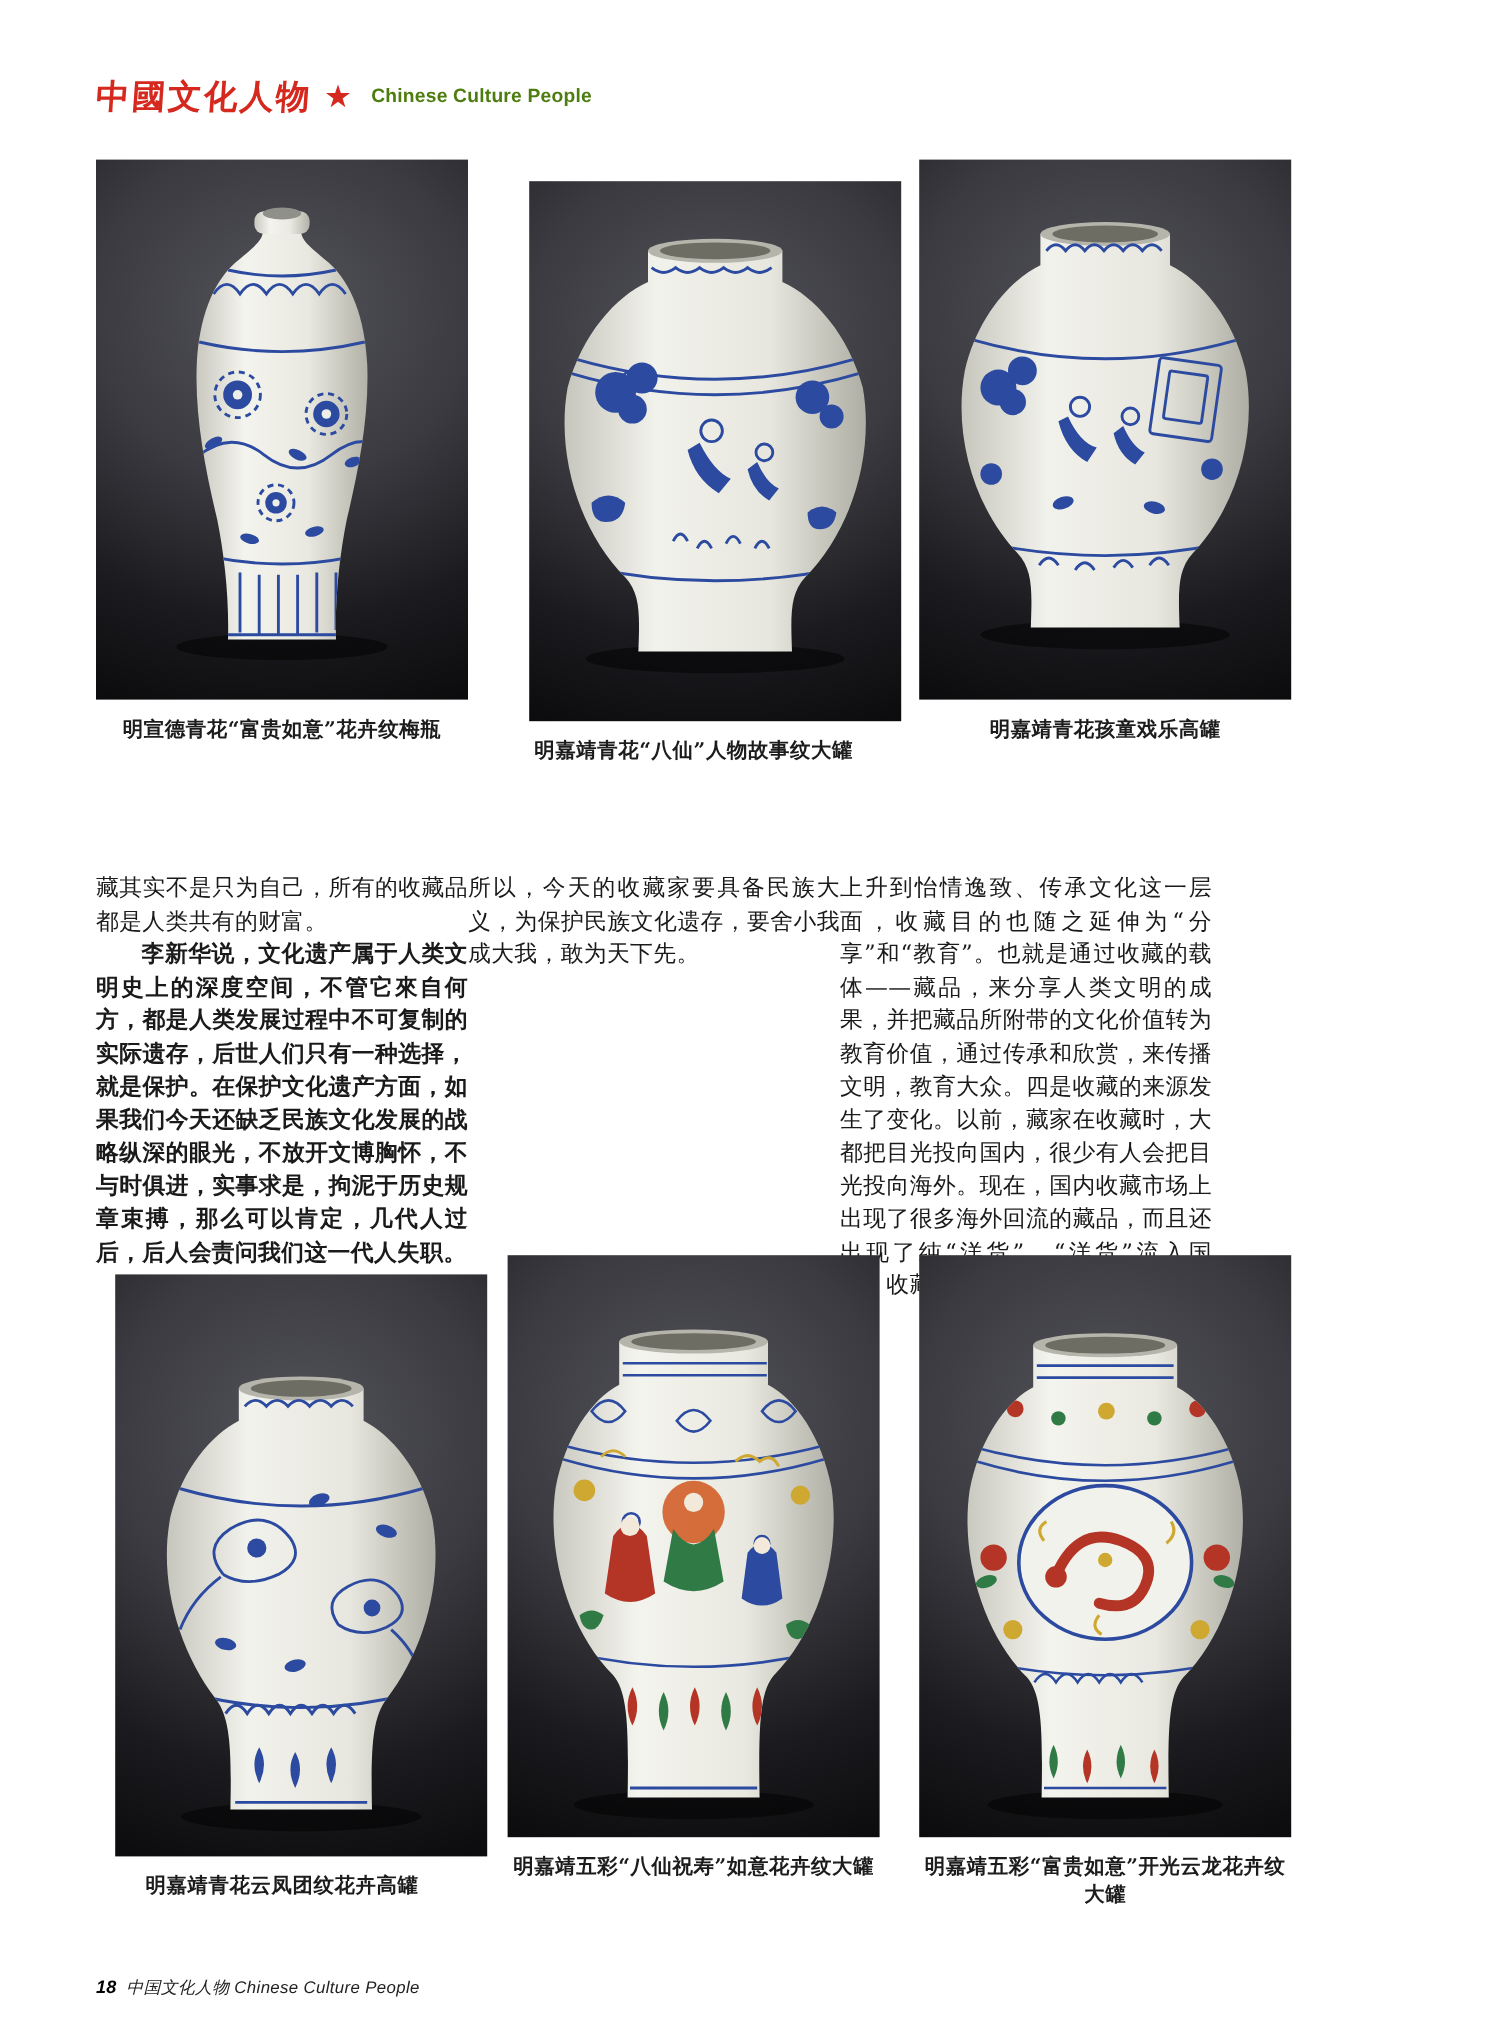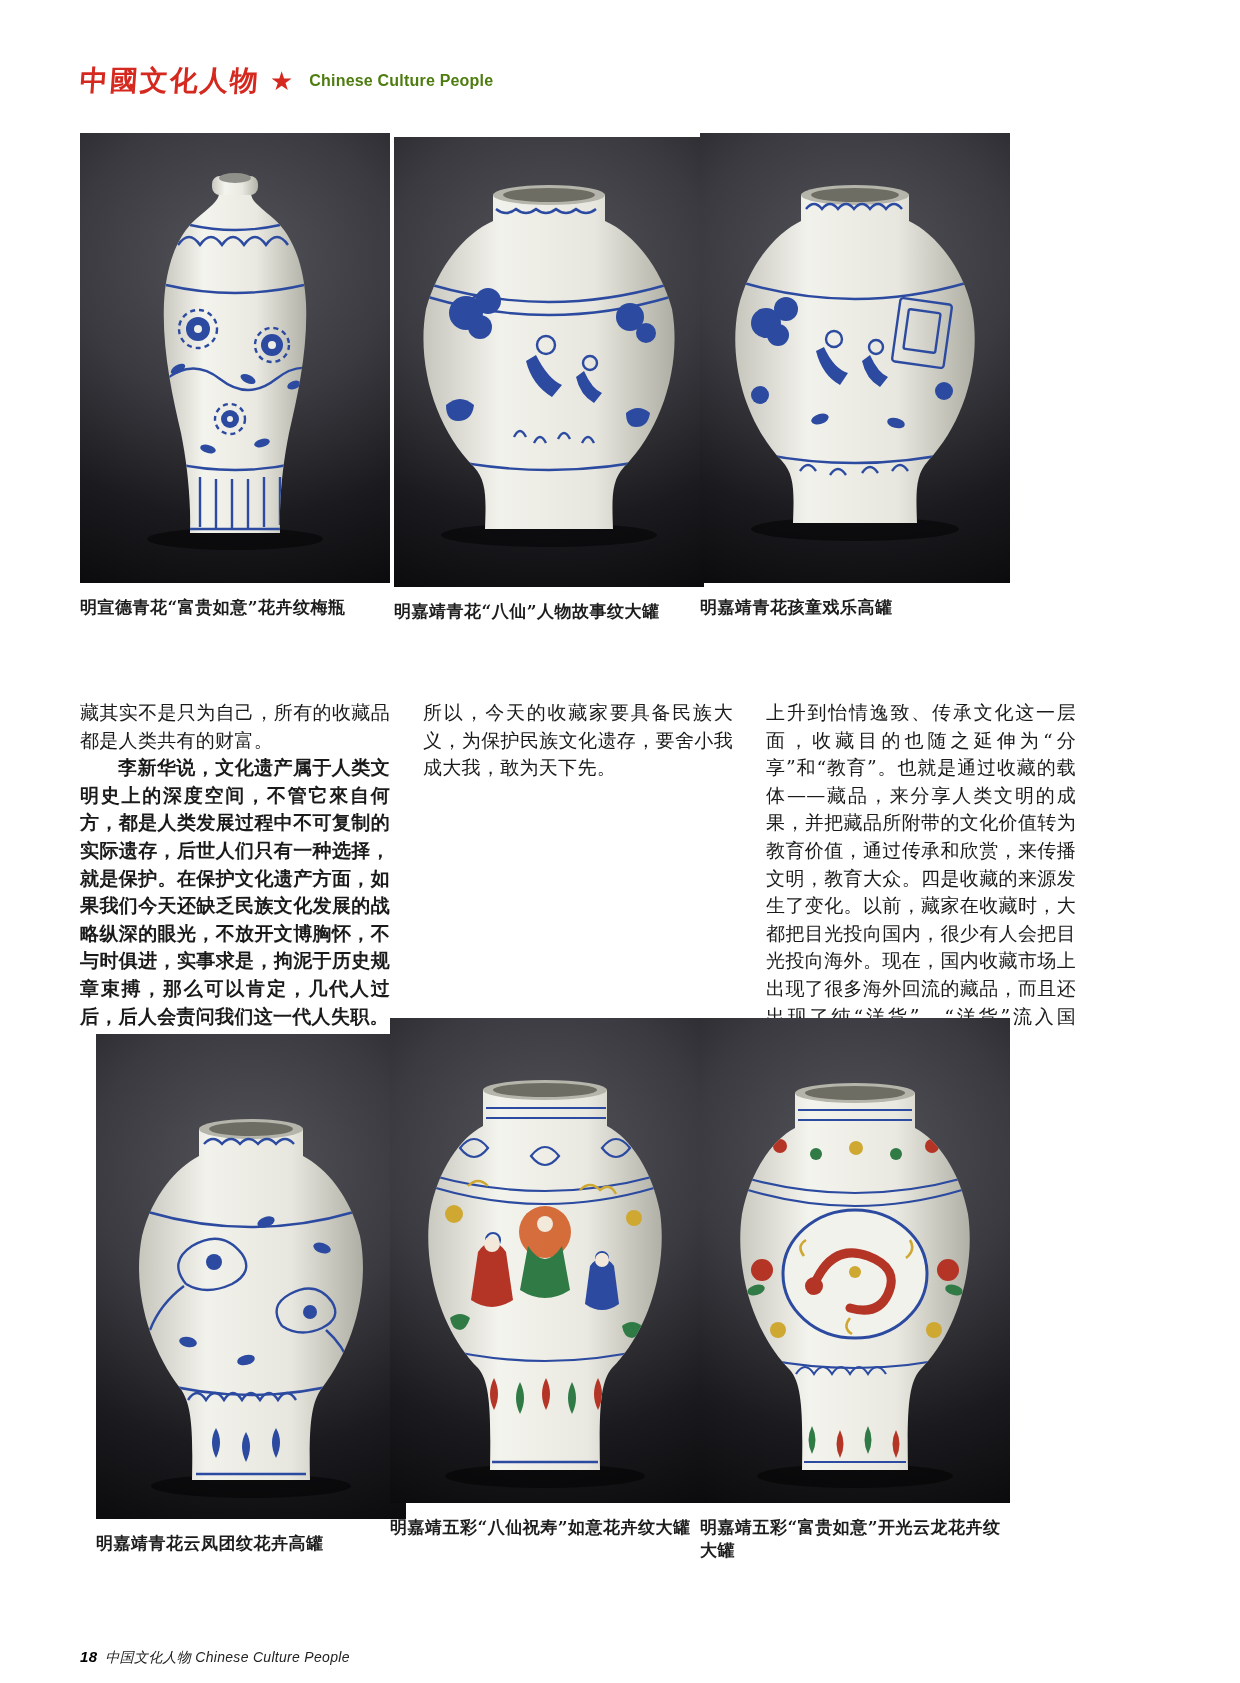--- a/index.html
+++ b/index.html
@@ -20,37 +20,37 @@
     font-size:28px;font-weight:bold;color:#d5281e;
     letter-spacing:2px;line-height:1;
     transform:skewX(-4deg);
   }
   .logo-star{font-size:26px;color:#d5281e;margin-left:10px;line-height:1;}
   .logo-en{
     font-family:"Liberation Sans","DejaVu Sans",sans-serif;
     font-size:16px;font-weight:bold;color:#4d7c0f;margin-left:16px;letter-spacing:0.2px;
   }
   
-  .grid{display:grid;grid-template-columns:repeat(3,310px);}
+  .grid{display:grid;grid-template-columns:repeat(3,310px);column-gap:33px;text-align:center;}
   .grid-top{margin-top:35px;}
   .grid-bottom{margin-top:14px;}
   .photo{
     position:relative;width:310px;overflow:hidden;
     background:
       radial-gradient(ellipse 130% 80% at 50% 28%, #53535a 0%, #3a3a40 40%, #1b1b1f 72%, #0a0a0c 100%);
   }
   .photo.h-top{height:450px;}
   .photo.h-bottom{height:485px;}
   .photo svg{position:absolute;left:0;top:0;width:100%;height:100%;}
   .caption{
     margin-top:13px;height:24px;
     font-size:17px;font-weight:bold;color:#1c1c1c;letter-spacing:0.5px;
   }
   
-  .columns{display:grid;grid-template-columns:repeat(3,310px);column-gap:33px;margin-top:71px;height:305px;}
+  .columns{display:grid;grid-template-columns:repeat(3,310px);margin-top:71px;height:305px;}
   .col p{
     margin:0;font-size:19px;line-height:27.6px;color:#1a1a1a;
     text-align:justify;text-justify:inter-ideograph;letter-spacing:0.3px;
   }
   .col p.indent{text-indent:2em;font-weight:bold;}
   
   .footer{
     position:absolute;left:80px;top:1648px;
     font-family:"Liberation Sans","DejaVu Sans",sans-serif;
     font-size:14px;color:#222;letter-spacing:0.3px;font-style:italic;
@@ -116,21 +116,21 @@
                 <circle cx="118" cy="196" r="4"></circle>
                   <circle cx="192" cy="212" r="4"></circle>
                   <circle cx="150" cy="286" r="3"></circle>
               </g>
             </g>
           </svg>
         </div>
         <figcaption class="caption">明宣德青花“富贵如意”花卉纹梅瓶</figcaption>
       </figure>
 
-      <figure style="margin:4px">
+      <figure style="margin:18px">
         <div class="photo h-top">
           <svg viewBox="0 0 310 450">
             <defs>
               <linearGradient id="por2" x1="0" y1="0" x2="1" y2="0">
                 <stop offset="0" stop-color="#c6c6bd"></stop>
                   <stop offset="0.3" stop-color="#f2f2ec"></stop>
                 <stop offset="0.68" stop-color="#e7e7df"></stop>
                   <stop offset="1" stop-color="#aeaea4"></stop>
               </linearGradient>
               <clipPath id="clip2">

